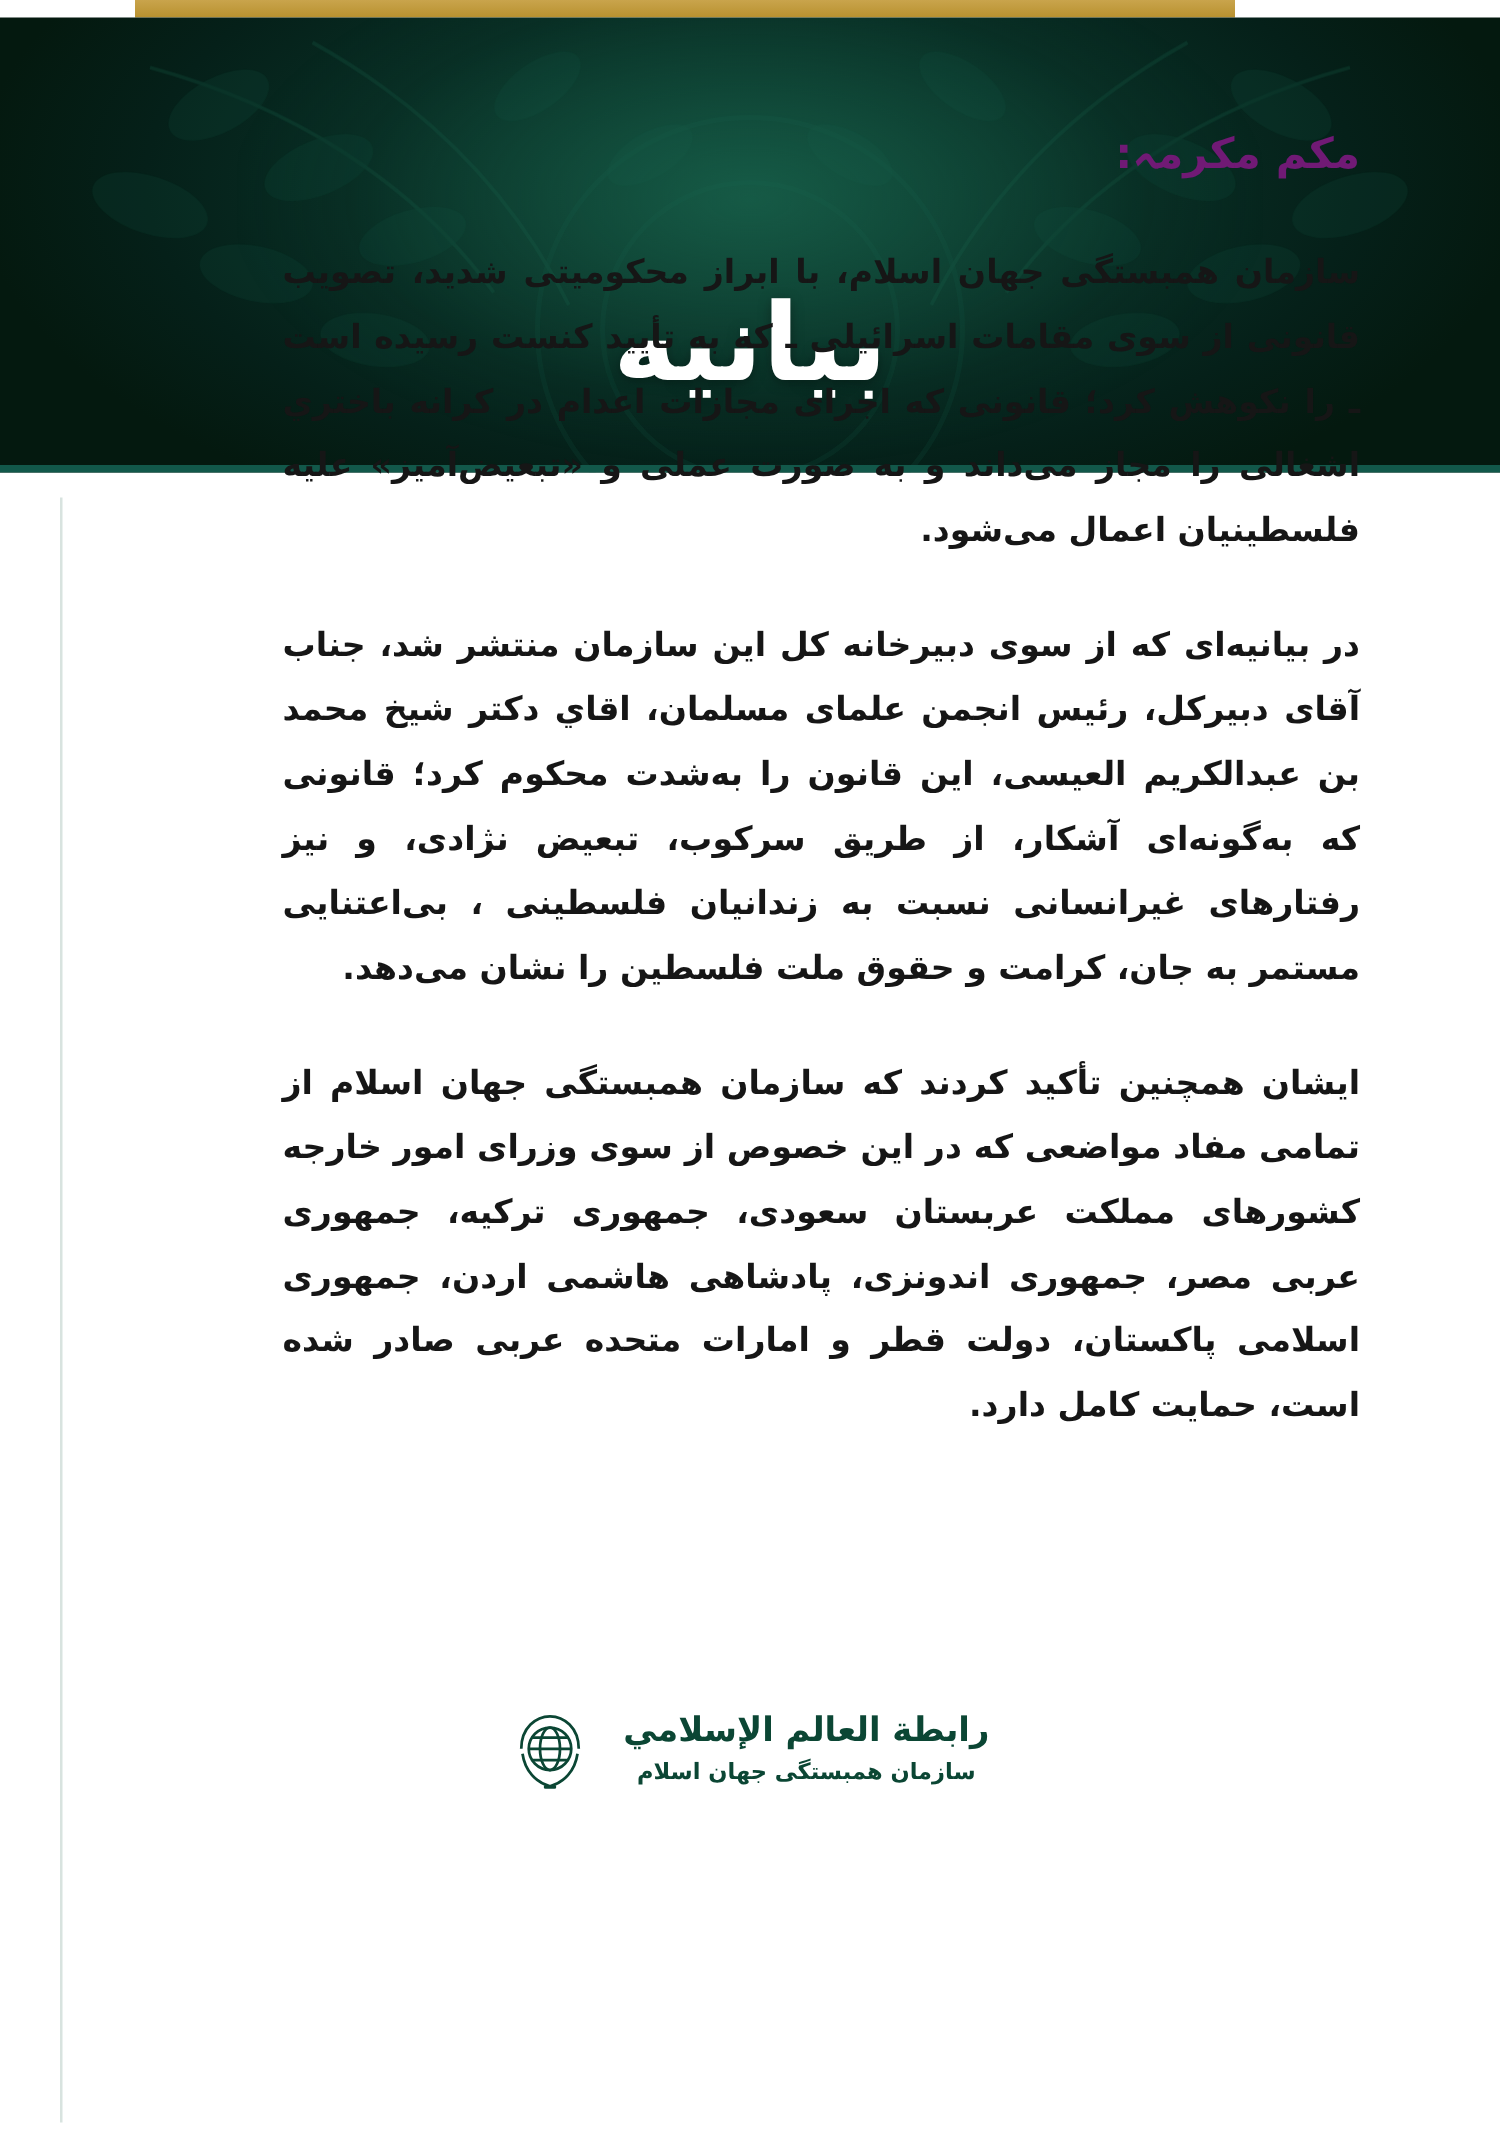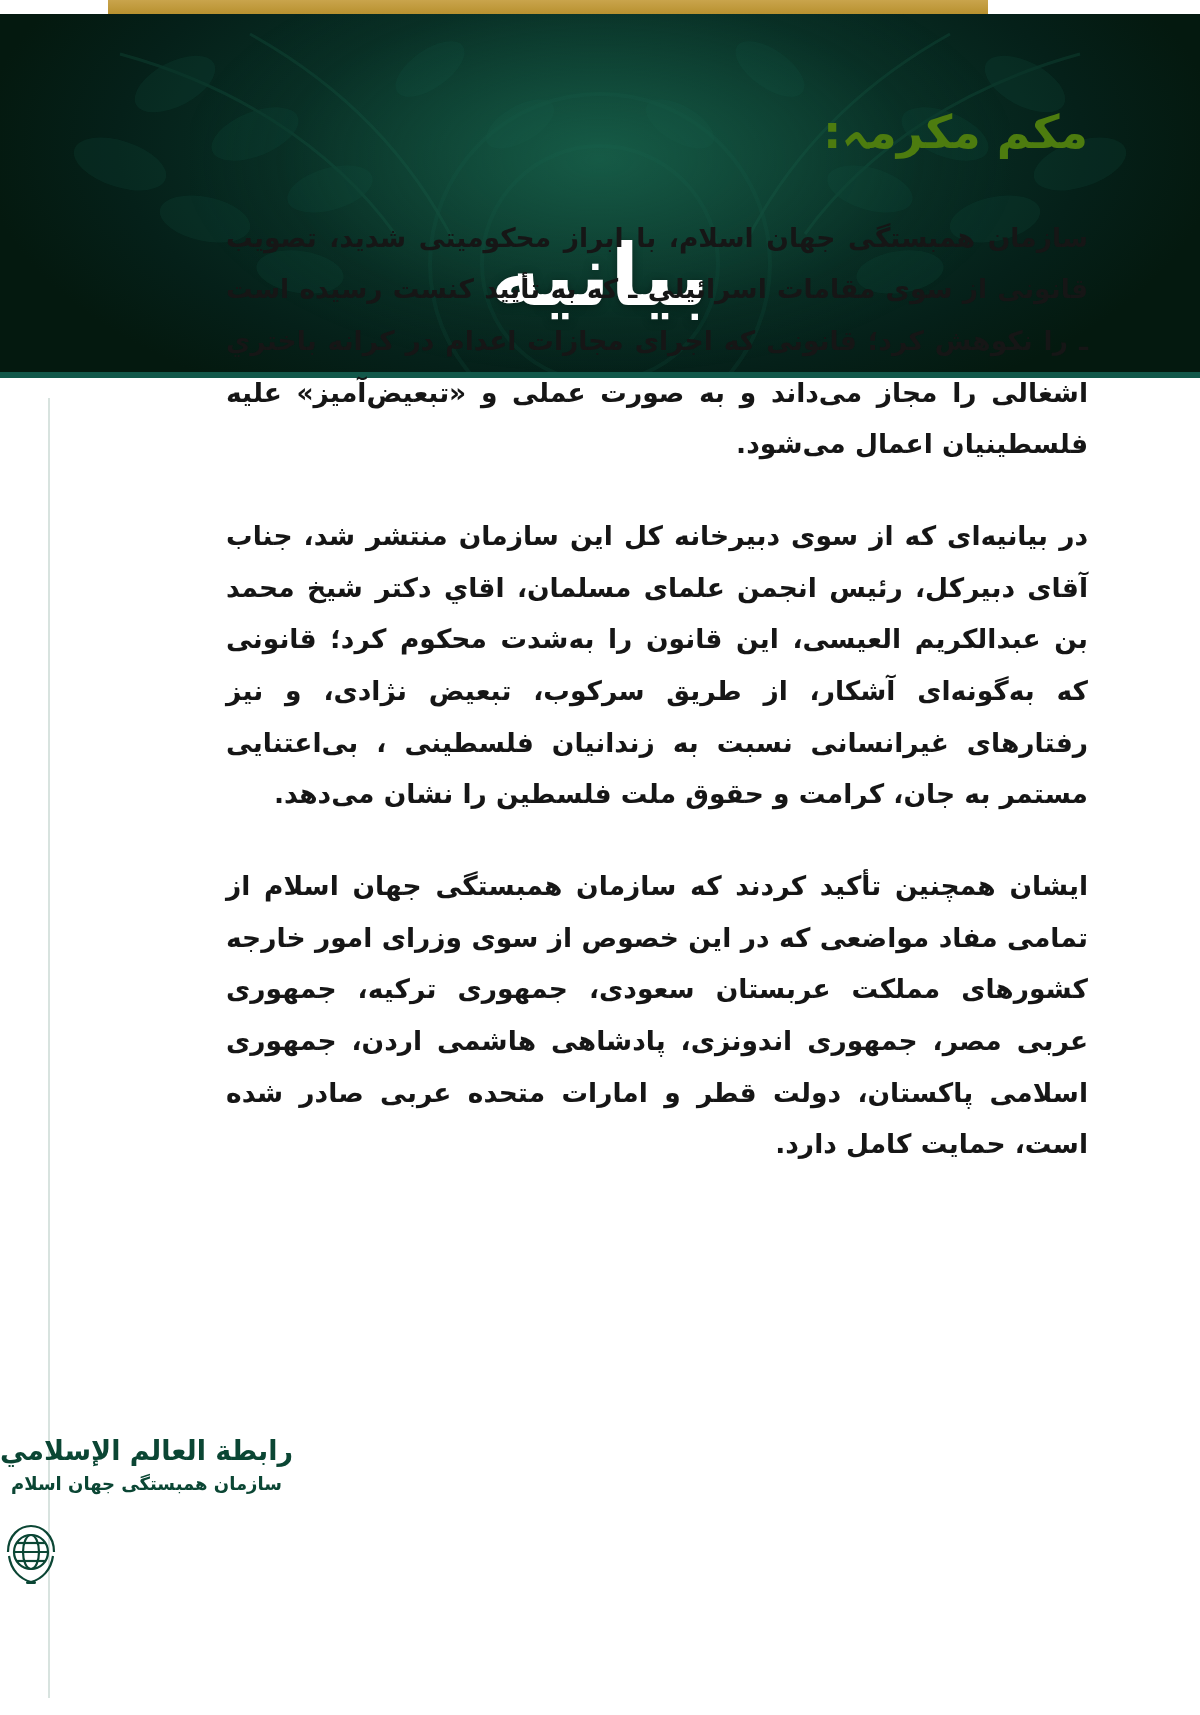--- a/index.html
+++ b/index.html
@@ -102,47 +102,46 @@
     position: absolute;
     top: 96px;
     right: 112px;
     width: 862px;
     text-align: justify;
     color: #151515;
     direction: rtl;
   }
 
   .salutation {
-    font-size: 46px;
+    font-size: 34px;
     font-weight: bold;
     line-height: 1.6;
     margin: 0 0 42px 0;
-    color: #4d7c0f;
+    color: #701a75;
   }
 
   .para {
     font-size: 26.5px;
     line-height: 1.95;
     margin: 0 0 40px 0;
     text-align: justify;
     text-justify: inter-word;
     color: #161616;
     font-weight: 600;
   }
   .para:last-child { margin-bottom: 0; }
 
   
   .footer {
     position: absolute;
     left: 0;
     right: 0;
-    top: 1435px;
+    top: 1369px;
     display: flex;
-    flex-direction: column;
-    align-items: flex-end;
+    align-items: flex-start;
     justify-content: center;
     gap: 28px;
   }
   .footer-wordmark {
     display: flex;
     flex-direction: column;
     align-items: center;
     color: #0c4a39;
   }
   .wordmark-ar {

